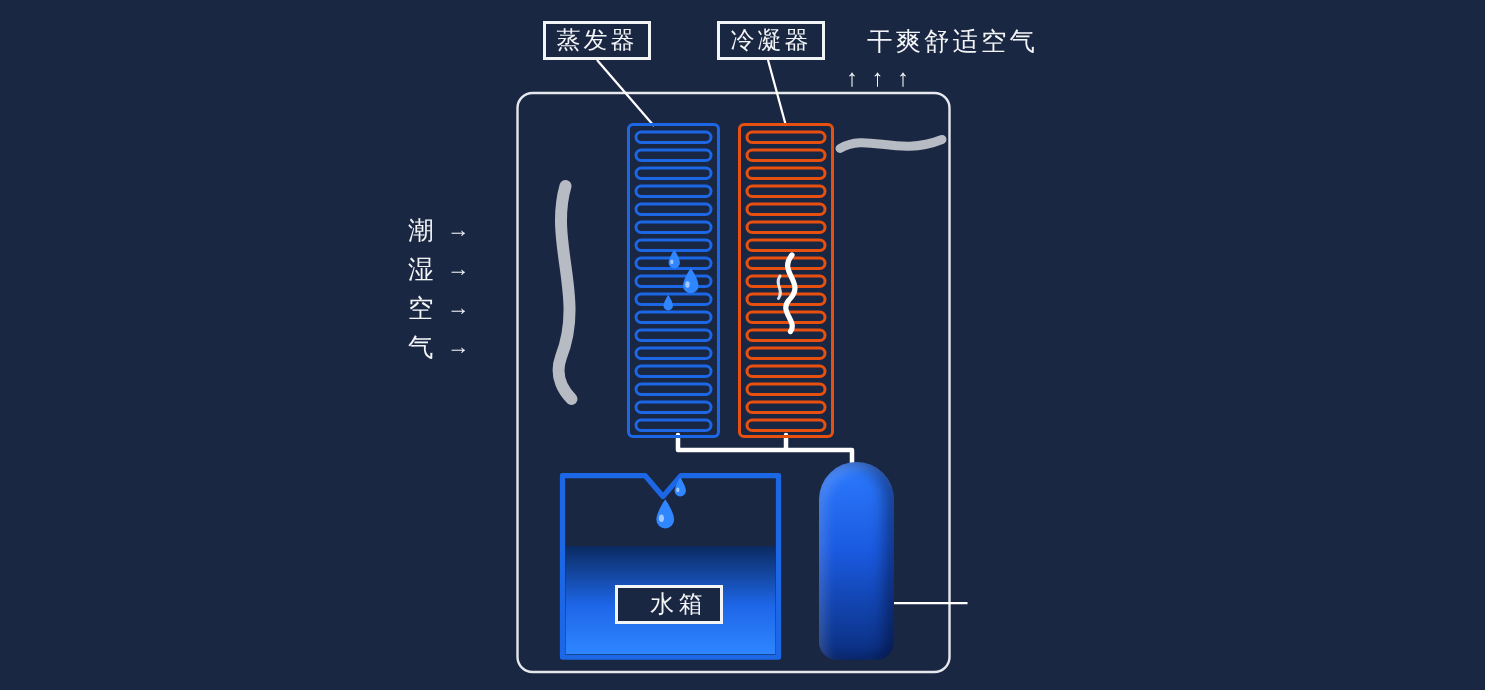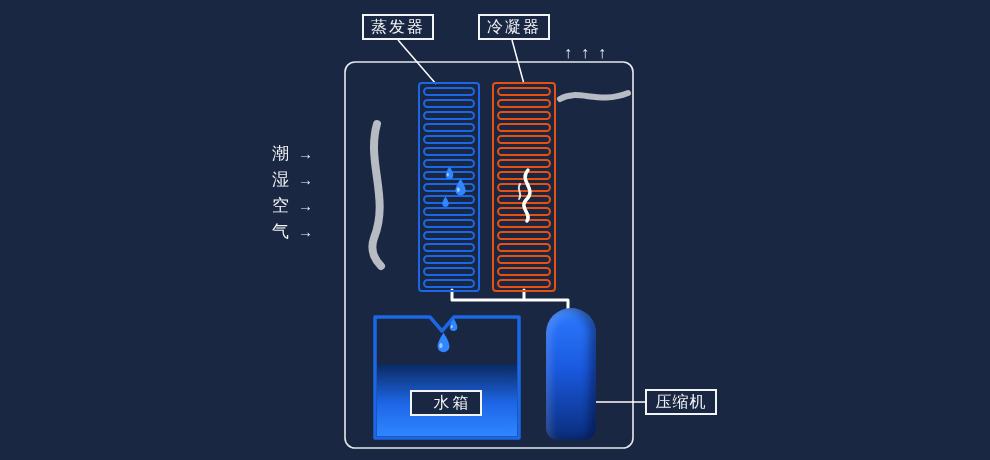--- a/index.html
+++ b/index.html
@@ -75,20 +75,21 @@
     <line x1="512" y1="40" x2="524" y2="84" stroke="#ffffff" stroke-width="1.5"></line>
     <line x1="645" y1="402" x2="586" y2="402" stroke="#ffffff" stroke-width="1.5"></line>
   </svg>
 
   <div class="tagbox evap-label">
     <span>蒸发器</span>
   </div>
   <div class="tagbox cond-label">
     <span>冷凝器</span>
   </div>
+  <div class="dryair">干爽舒适空气</div>
   <div class="uparrows">
     <span>↑</span>
     <span>↑</span>
     <span>↑</span>
   </div>
 
   <div class="humid">
     <div class="humid-row">
       <span class="humid-char">潮</span>
       <span class="humid-arrow">→</span>
@@ -182,17 +183,14 @@
   <svg class="droplet" style="left:435px;top:332px" width="17" height="22" viewBox="0 0 20 26">
     <path d="M10 1 C10 1 3 11 3 17 a7 7 0 0 0 14 0 C17 11 10 1 10 1 Z" fill="#2f86ff"></path>
     <ellipse cx="7" cy="16" rx="2" ry="3" fill="#bcd9ff" opacity=".8"></ellipse>
   </svg>
 
   <div class="tagbox tank-label">
     <span>水箱</span>
   </div>
 
   <div class="compressor"></div>
-  <div class="tagbox comp-label">
-    <span>压缩机</span>
-  </div>
 
 </div>
 
 </body></html>

